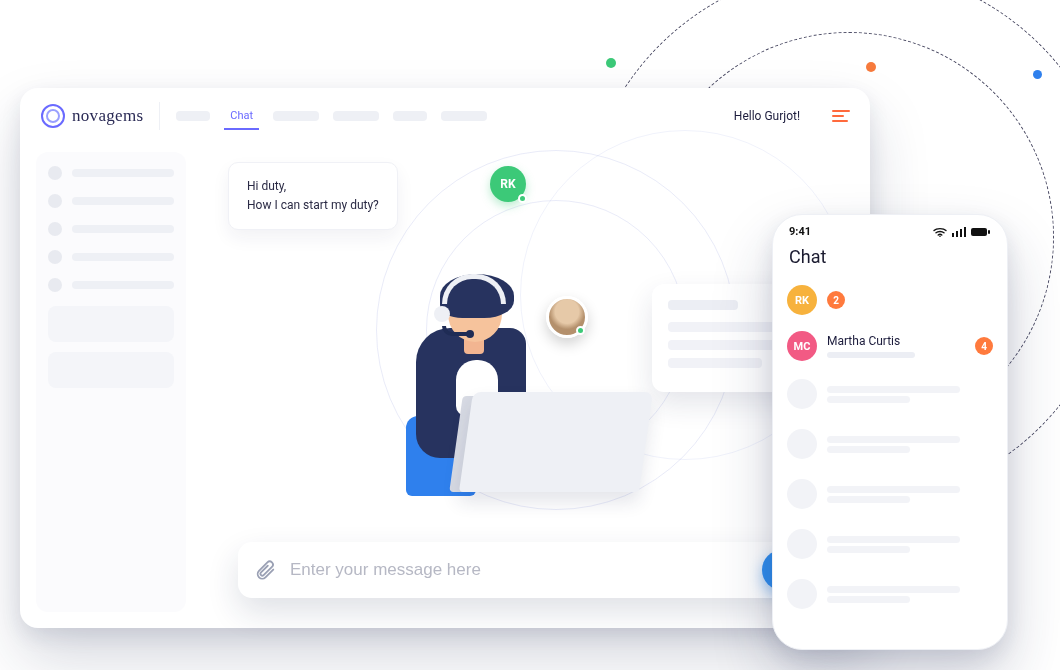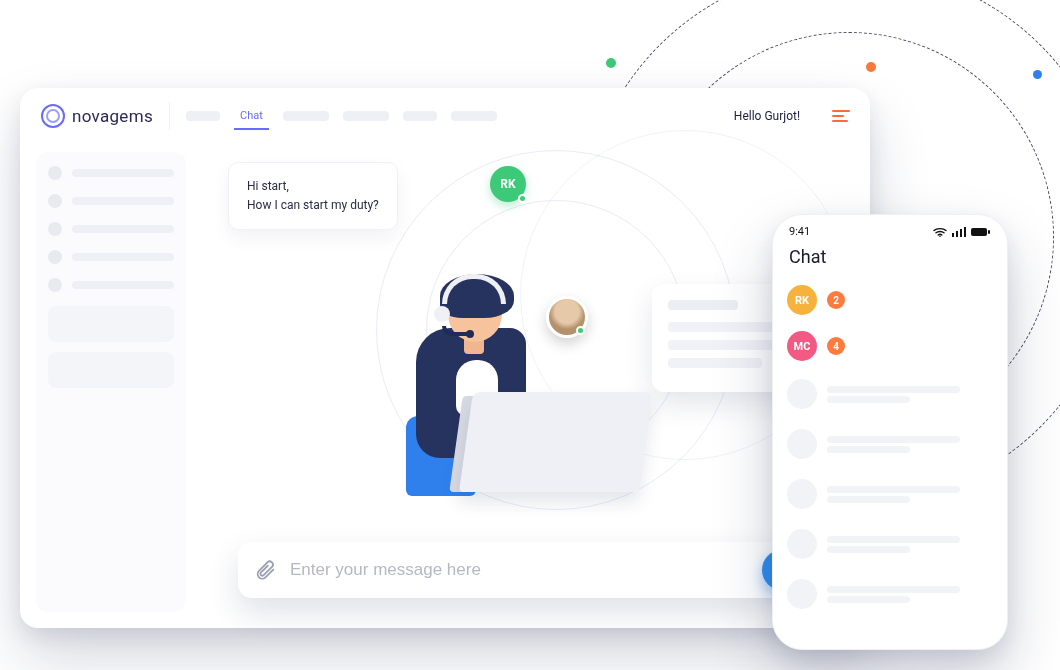--- a/index.html
+++ b/index.html
@@ -30,21 +30,21 @@
   .window {
     position: absolute;
     top: 88px; left: 20px;
     width: 850px; height: 540px;
     background: #fff;
     border-radius: 18px;
     box-shadow: 0 30px 60px rgba(30,40,80,.18), 0 8px 20px rgba(30,40,80,.10);
   }
 
   .topbar { display: flex; align-items: center; height: 56px; padding: 0 20px; }
-  .logo { display: flex; align-items: center; gap: 6px; }
+  .logo { display: flex; align-items: center; gap: 6px; font-family: Liberation Serif, serif; }
   .logo-mark { width: 26px; height: 26px; }
   .logo-text { font-size: 17px; color: #2a2a55; letter-spacing: .3px; }
   .vdiv { width: 1px; height: 28px; background: #eef0f5; margin: 0 16px; }
   .tabs { display: flex; gap: 14px; align-items: center; }
   .tab-ph { width: 34px; height: 10px; background: #eef0f5; border-radius: 4px; }
   .tab-ph.w { width: 46px; }
   .tab-active {
     font-size: 11px; color: #6a6aff; padding: 6px 6px;
     border-bottom: 2px solid #6a6aff;
   }
@@ -220,21 +220,21 @@
   .phone {
     position: absolute; top: 214px; right: 52px;
     width: 236px; height: 436px;
     background: #fff; border-radius: 30px;
     box-shadow: 0 30px 60px rgba(30,40,80,.22), 0 8px 20px rgba(30,40,80,.10);
     border: 1px solid #eef0f5;
     overflow: hidden;
   }
   .statusbar {
     display: flex; align-items: center; justify-content: space-between;
-    padding: 10px 16px 4px; font-size: 11px; font-weight: 400; color: #111; gap: 16px;
+    padding: 10px 16px 4px; font-size: 11px; font-weight: 700; color: #111; gap: 16px;
   }
   .status-icons { display: flex; align-items: center; gap: 5px; }
   .phone-title { padding: 4px 16px 10px; font-size: 18px; color: #1b1b30; }
   .contact {
     display: flex; align-items: center; gap: 10px;
     padding: 8px 14px; position: relative;
   }
   .contact .cavatar {
     width: 30px; height: 30px; border-radius: 50%;
     display: flex; align-items: center; justify-content: center;
@@ -324,21 +324,21 @@
     <div class="chat">
 
       <div class="illu">
         <div class="faint-circle fc1"></div>
         <div class="faint-circle fc2"></div>
         <div class="faint-circle fc3"></div>
         <div class="emoji-dot em1">😄</div>
       </div>
 
       <div class="msg-in">
-        <div>Hi start,</div>
+        <div>Hi duty,</div>
         <div>How I can start my duty?</div>
       </div>
       <div class="avatar-badge">
         <span>RK</span>
         <span class="presence-dot green"></span>
       </div>
 
       <div class="user-chip">
         <span class="presence-dot green"></span>
       </div>
@@ -410,20 +410,24 @@
     <div class="cavatar" style="background:#f7b23d">
       <span>RK</span>
     </div>
     <div class="cbadge">2</div>
   </div>
 
   <div class="contact">
     <div class="cavatar" style="background:#f25a84">
       <span>MC</span>
     </div>
+    <div class="cinfo">
+      <div class="cname">Martha Curtis</div>
+      <div class="csub"></div>
+    </div>
     <div class="cbadge">4</div>
   </div>
 
   <div class="placeholder-contact">
     <div class="pa"></div>
       <div class="pls">
         <div class="pl long"></div>
         <div class="pl short"></div>
       </div>
   </div>

